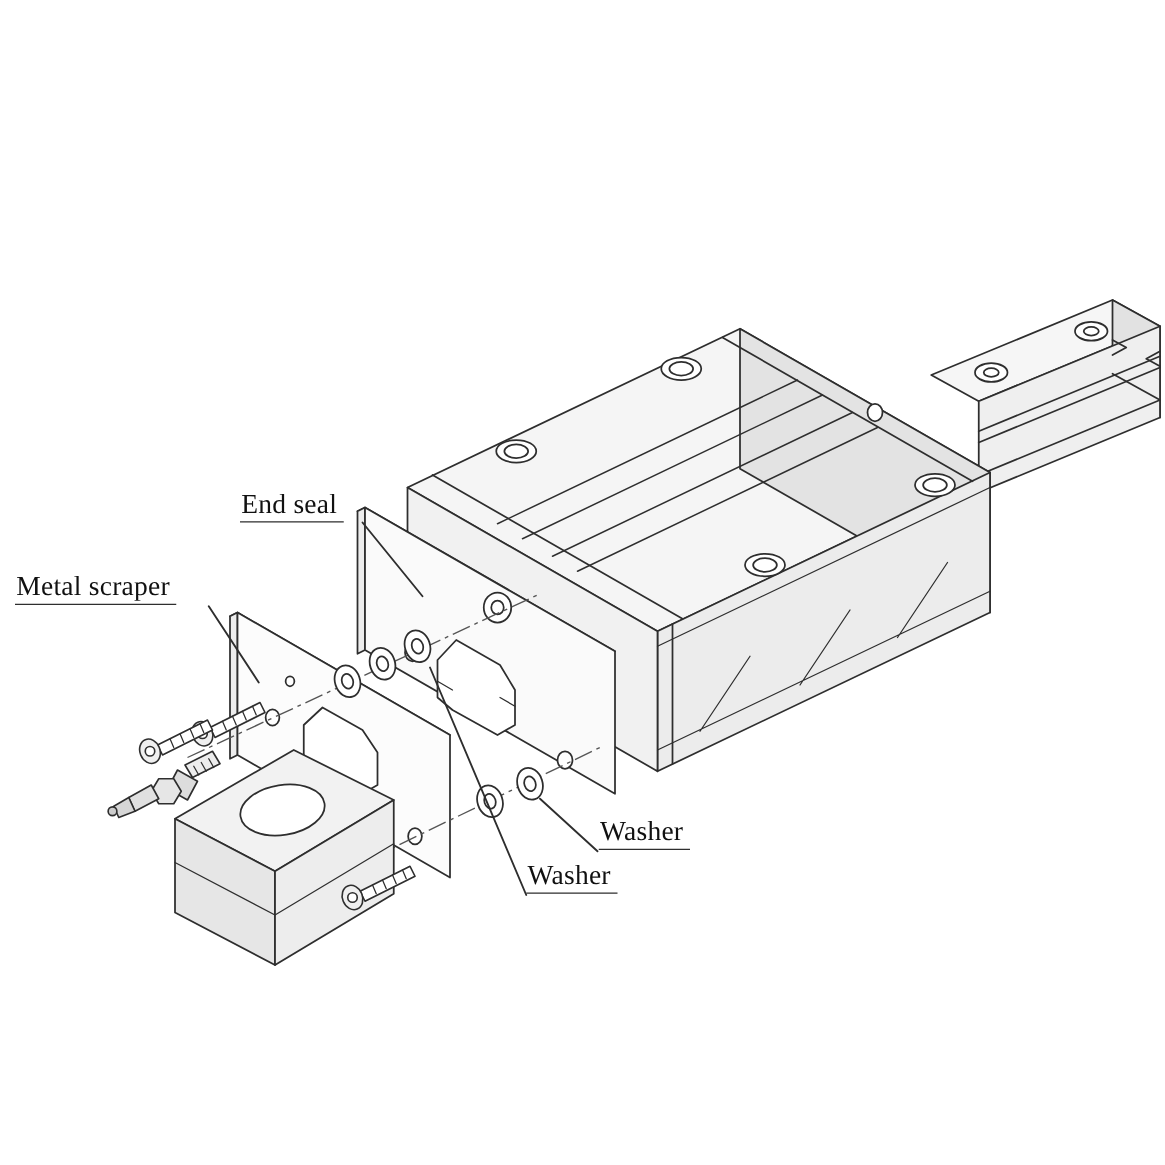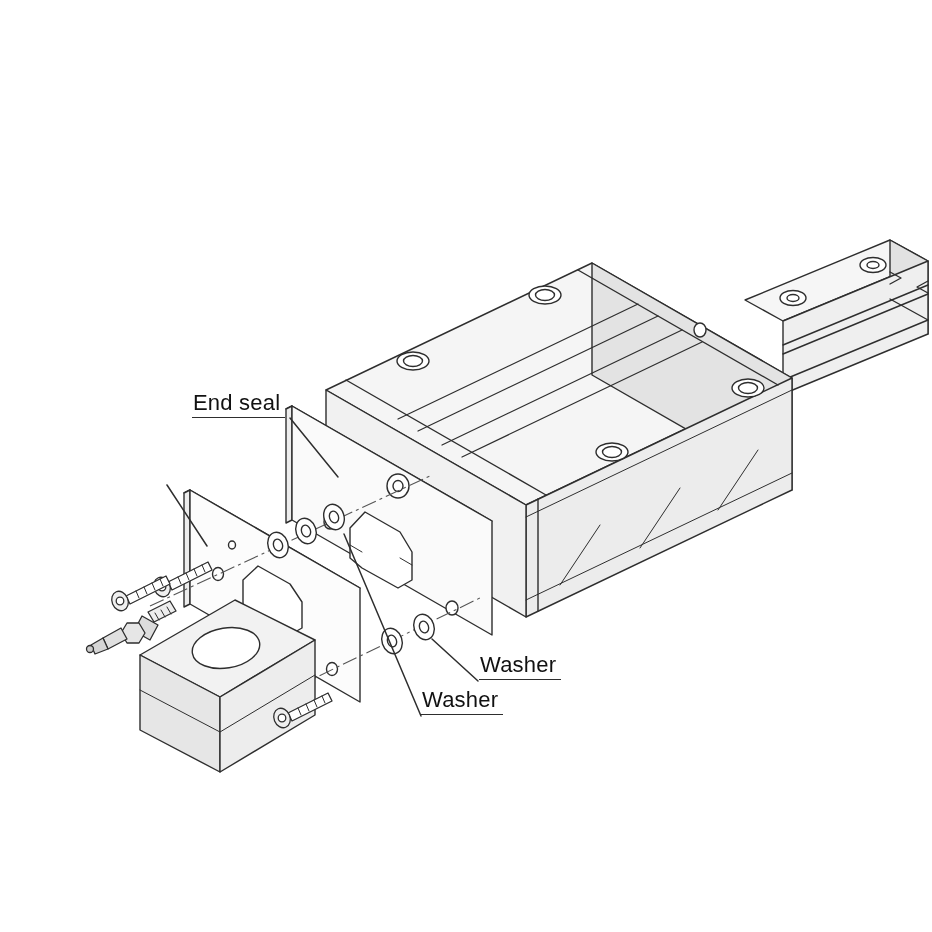--- a/index.html
+++ b/index.html
@@ -1,19 +1,19 @@
 <!DOCTYPE html>
 <html style="--bg: #ffffff; --line: #2e2e2e; --label: #111111;"><head>
 <meta charset="utf-8">
 <style>
   html,body{margin:0;padding:0;background:var(--bg,#ffffff);}
   .stage{
     position:relative;width:932px;height:932px;overflow:hidden;
     background:var(--bg,#ffffff);
-    font-family:Liberation Sans, sans-serif;
+    font-family:Liberation Serif, serif;
   }
   .stage svg{position:absolute;left:0;top:0;}
   .label{
     position:absolute;
     font-size:22px;
     line-height:24px;
     color:var(--label,#111111);
     border-bottom:1.6px solid var(--line,#2e2e2e);
     padding:0 5px 2px 1px;
     letter-spacing:.2px;
@@ -163,16 +163,17 @@
 
   <g stroke="#2e2e2e" stroke-width="1.5" fill="none" stroke-linecap="round">
     <path d="M290,418 L338,477"></path>
     <path d="M167,485 L207,546"></path>
     <path d="M478,681 L432,639"></path>
     <path d="M421,716 L344,534"></path>
   </g>
 </svg>
 
   <div class="label" style="left:192px;top:391px;">End seal</div>
+  <div class="label" style="left:12px;top:457px;">Metal scraper</div>
   <div class="label" style="left:479px;top:653px;">Washer</div>
   <div class="label" style="left:421px;top:688px;">Washer</div>
 
 </div>
 
 </body></html>

